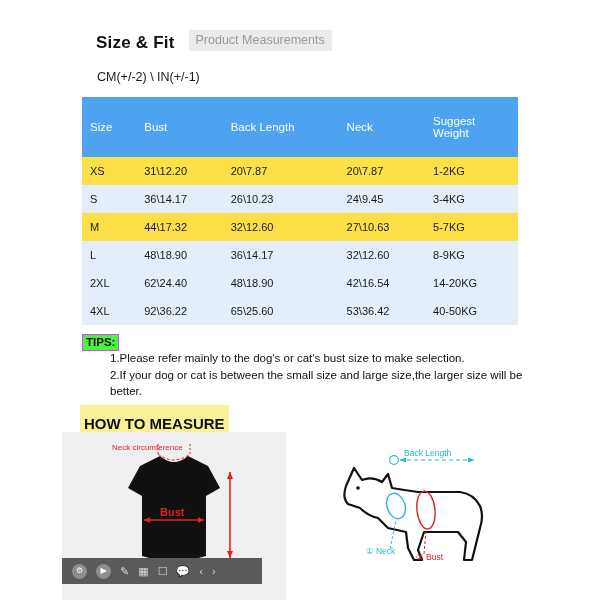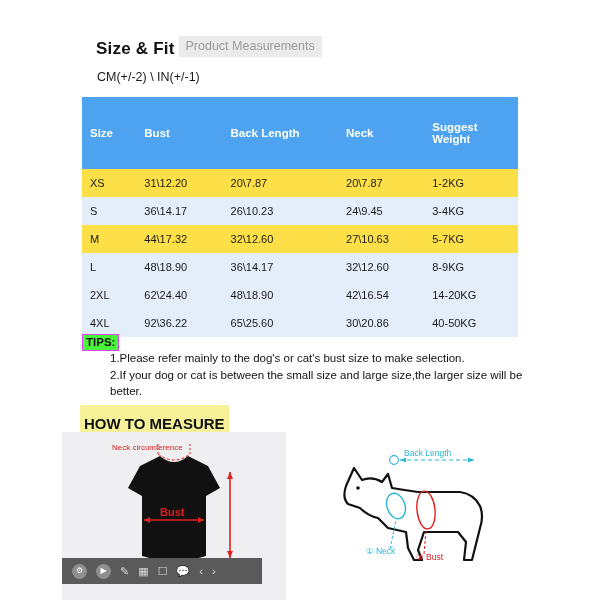--- a/index.html
+++ b/index.html
@@ -15,24 +15,24 @@
     position: relative;
   }
   .page {
     position: relative;
     width: 600px;
     height: 600px;
   }
   .header-row {
     position: absolute;
     left: 96px;
-    top: 38px;
+    top: 32px;
     display: flex;
     align-items: flex-end;
-    gap: 4px;
+    gap: 14px;
   }
   .title-main {
     font-size: 17px;
     font-weight: bold;
     color: #111;
     letter-spacing: 0.2px;
   }
   .title-sub {
     font-size: 12.5px;
     color: #9a9a9a;
@@ -52,23 +52,23 @@
     position: absolute;
     left: 82px;
     top: 97px;
     width: 436px;
     border-collapse: collapse;
     font-size: 11px;
   }
   table.size-table th {
     background: #4da3ef;
     color: #ffffff;
-    font-weight: bold;
+    font-weight: normal;
     text-align: left;
-    padding: 24px 8px;
+    padding: 18px 8px;
     font-size: 11.5px;
     border: none;
     height: 20px;
     vertical-align: middle;
     margin-top: 13px;
   }
   table.size-table td {
     padding: 7px 8px;
     color: #1a1a1a;
     font-size: 11px;
@@ -230,21 +230,21 @@
         <td>2XL</td>
         <td>62\24.40</td>
         <td>48\18.90</td>
         <td>42\16.54</td>
         <td>14-20KG</td>
       </tr>
       <tr class="r-even">
         <td>4XL</td>
         <td>92\36.22</td>
         <td>65\25.60</td>
-        <td>30\20.86</td>
+        <td>53\36.42</td>
         <td>40-50KG</td>
       </tr>
     </tbody>
   </table>
 
   <div class="tips-label">TIPS:</div>
   <div class="tips-lines">
     <div>1.Please refer mainly to the dog's or cat's  bust size to make selection.</div>
     <div>2.If your dog or cat is between the small size and large size,the larger size will be better.</div>
   </div>

